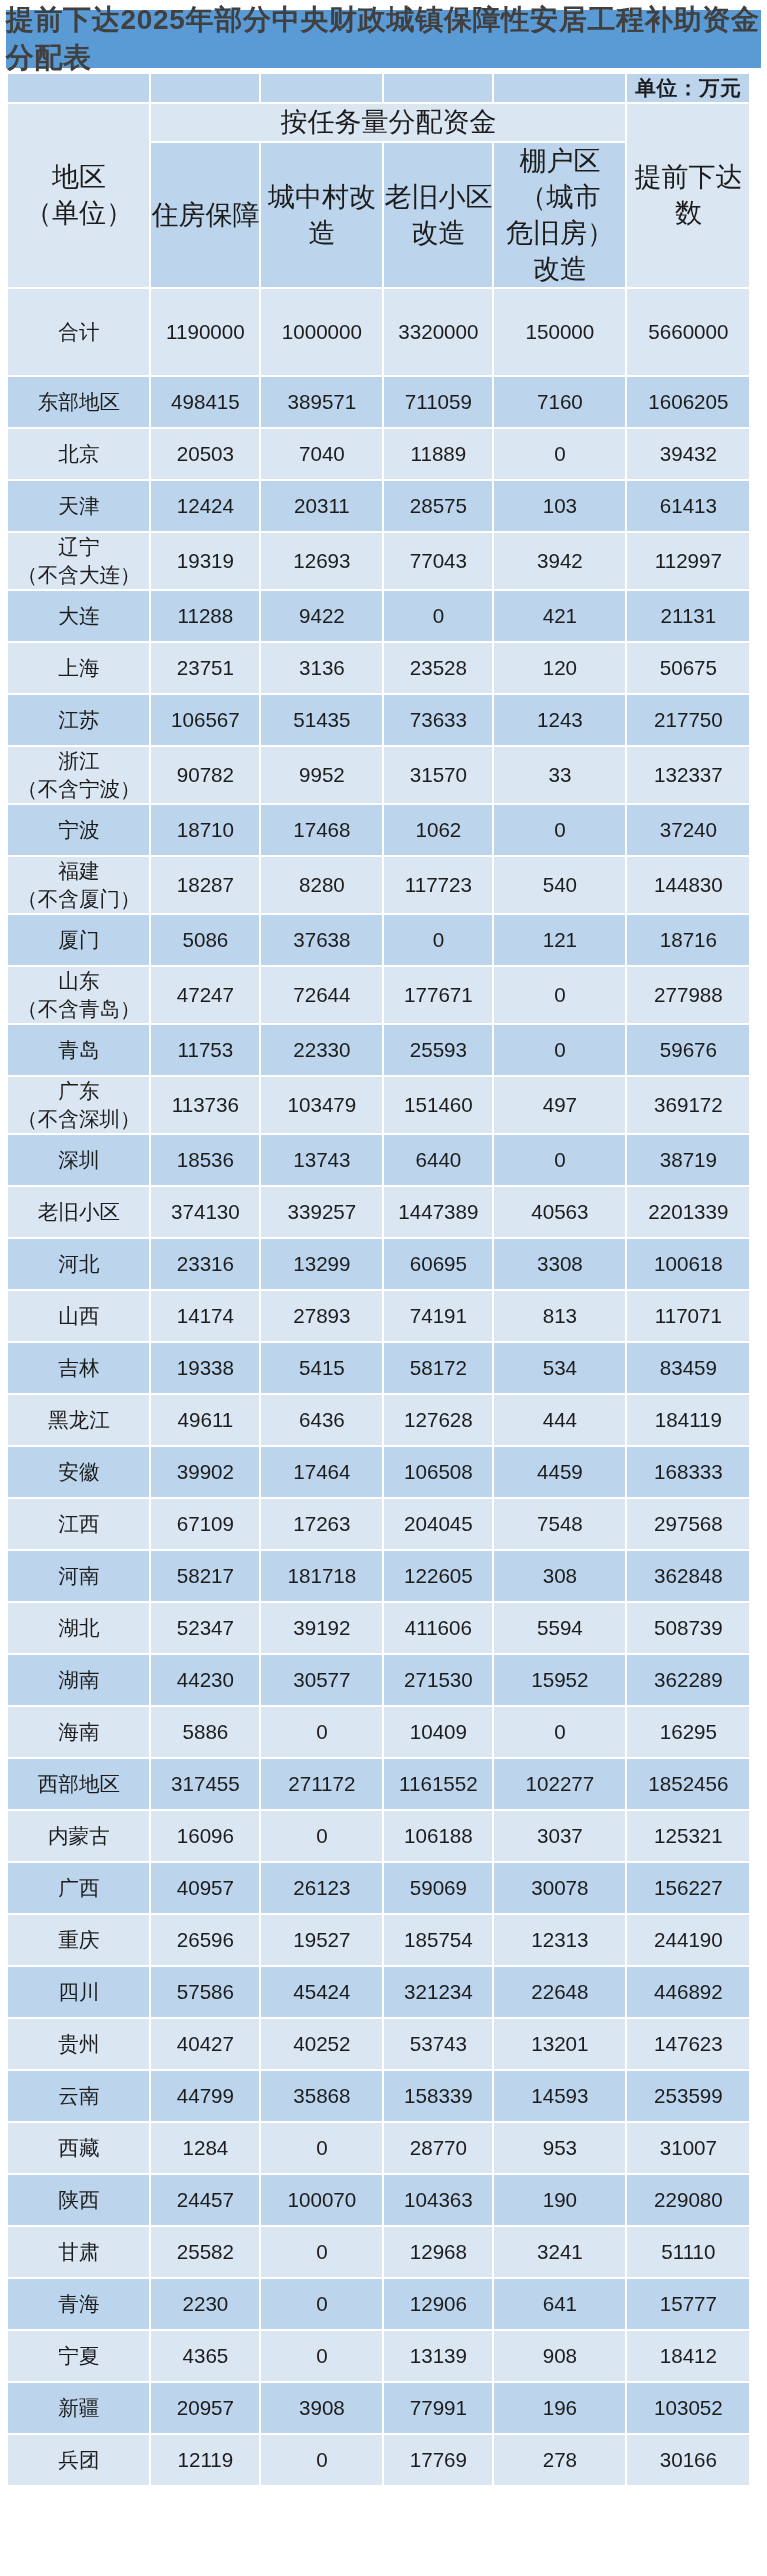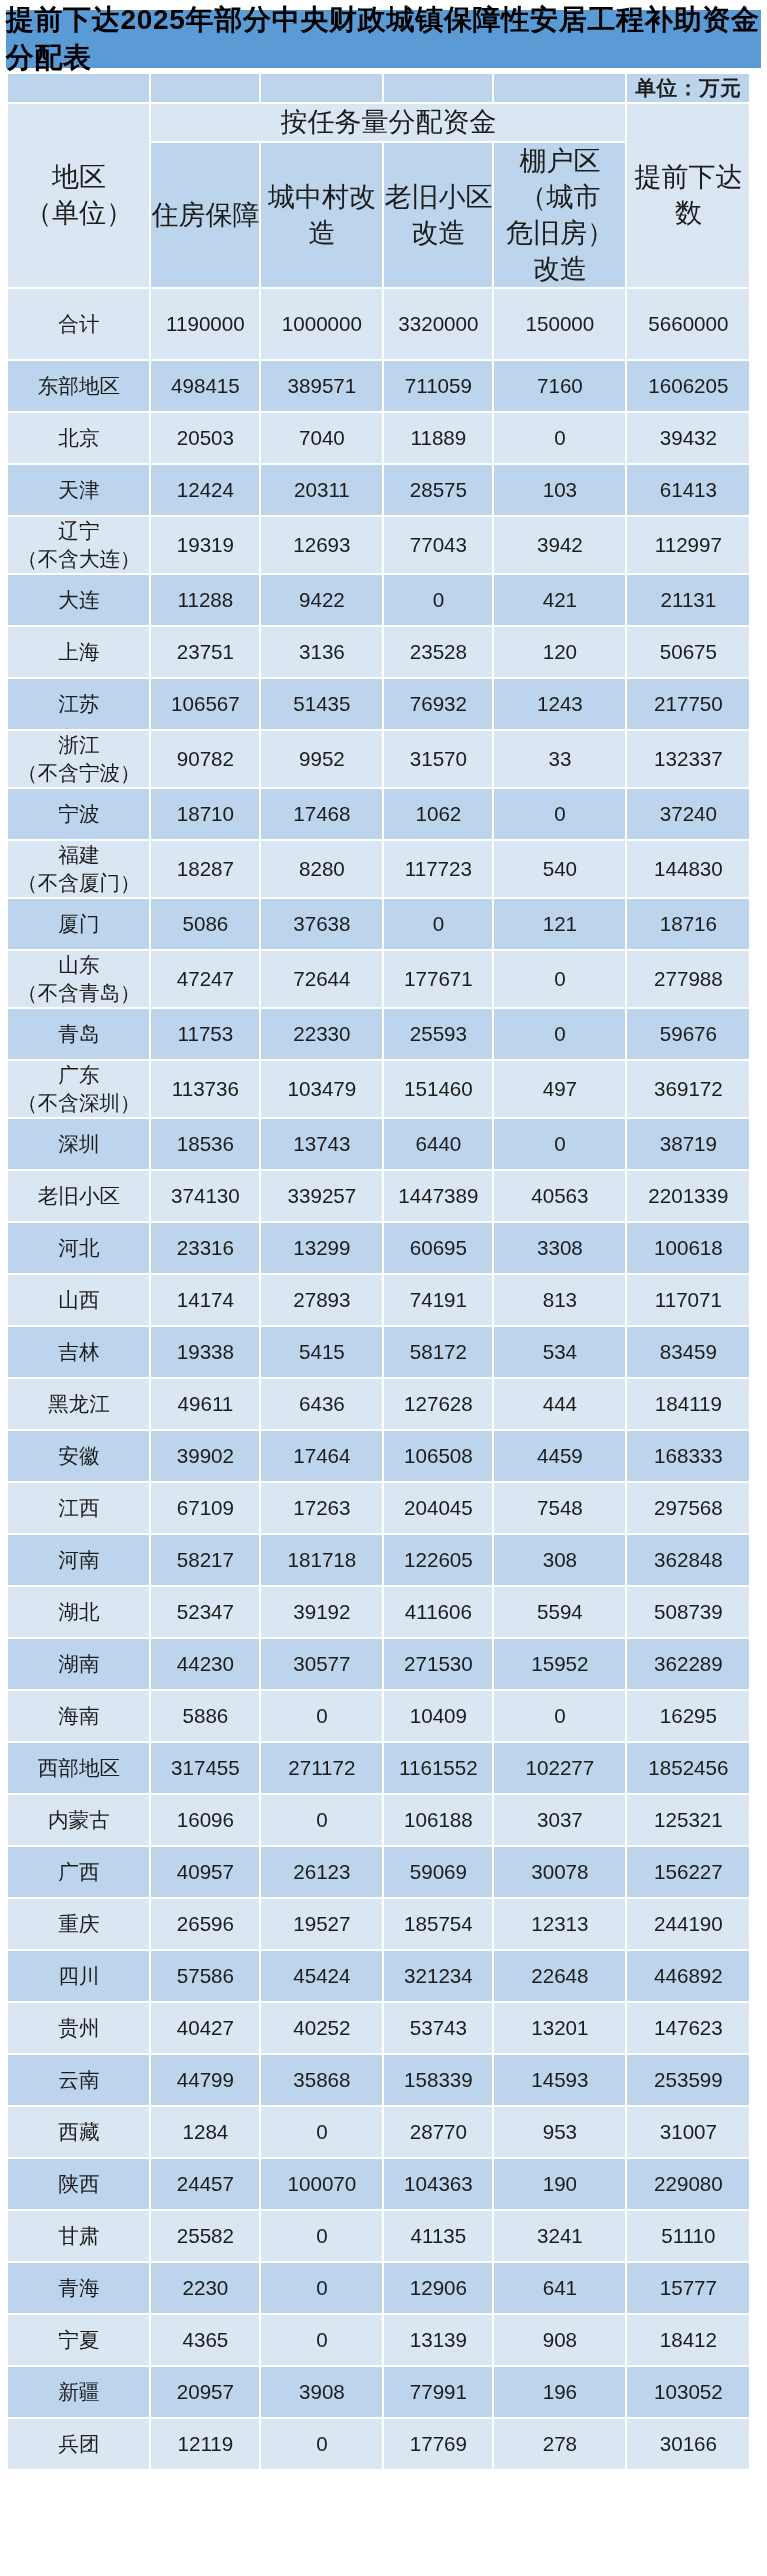--- a/index.html
+++ b/index.html
@@ -61,28 +61,28 @@
     font-size: 27px;
   }
   tr.head-1 th.group-header { height: 37px; }
   tr.head-2 th { height: 90px; }
 
   td.region, td.num {
     font-size: 20.6px;
     height: 50px;
   }
   td.num { letter-spacing: 0px; }
-  tr.total-row td { height: 70px; }
+  tr.total-row td { height: 86px; }
 </style>
 </head>
 <body>
 
 <div class="page">
 
-  <div class="title-bar" style="background: rgb(91, 155, 213); color: #000000;">提前下达2025年部分中央财政城镇保障性安居工程补助资金分配表</div>
+  <div class="title-bar" style="background: rgb(91, 155, 213); color: #404040;">提前下达2025年部分中央财政城镇保障性安居工程补助资金分配表</div>
 
   <table class="alloc">
     <colgroup>
       <col class="c-region">
       <col class="c-housing">
       <col class="c-village">
       <col class="c-old">
       <col class="c-shanty">
       <col class="c-total">
     </colgroup>
@@ -169,21 +169,21 @@
     <td class="num light">23751</td>
     <td class="num light">3136</td>
     <td class="num light">23528</td>
     <td class="num light">120</td>
     <td class="num light">50675</td>
   </tr>
         <tr class="dark">
     <td class="region dark">江苏</td>
     <td class="num dark">106567</td>
     <td class="num dark">51435</td>
-    <td class="num dark">76932</td>
+    <td class="num dark">73633</td>
     <td class="num dark">1243</td>
     <td class="num dark">217750</td>
   </tr>
         <tr class="light">
     <td class="region light">浙江
 （不含宁波）</td>
     <td class="num light">90782</td>
     <td class="num light">9952</td>
     <td class="num light">31570</td>
     <td class="num light">33</td>
@@ -405,21 +405,21 @@
     <td class="num dark">24457</td>
     <td class="num dark">100070</td>
     <td class="num dark">104363</td>
     <td class="num dark">190</td>
     <td class="num dark">229080</td>
   </tr>
         <tr class="light">
     <td class="region light">甘肃</td>
     <td class="num light">25582</td>
     <td class="num light">0</td>
-    <td class="num light">41135</td>
+    <td class="num light">12968</td>
     <td class="num light">3241</td>
     <td class="num light">51110</td>
   </tr>
         <tr class="dark">
     <td class="region dark">青海</td>
     <td class="num dark">2230</td>
     <td class="num dark">0</td>
     <td class="num dark">12906</td>
     <td class="num dark">641</td>
     <td class="num dark">15777</td>

